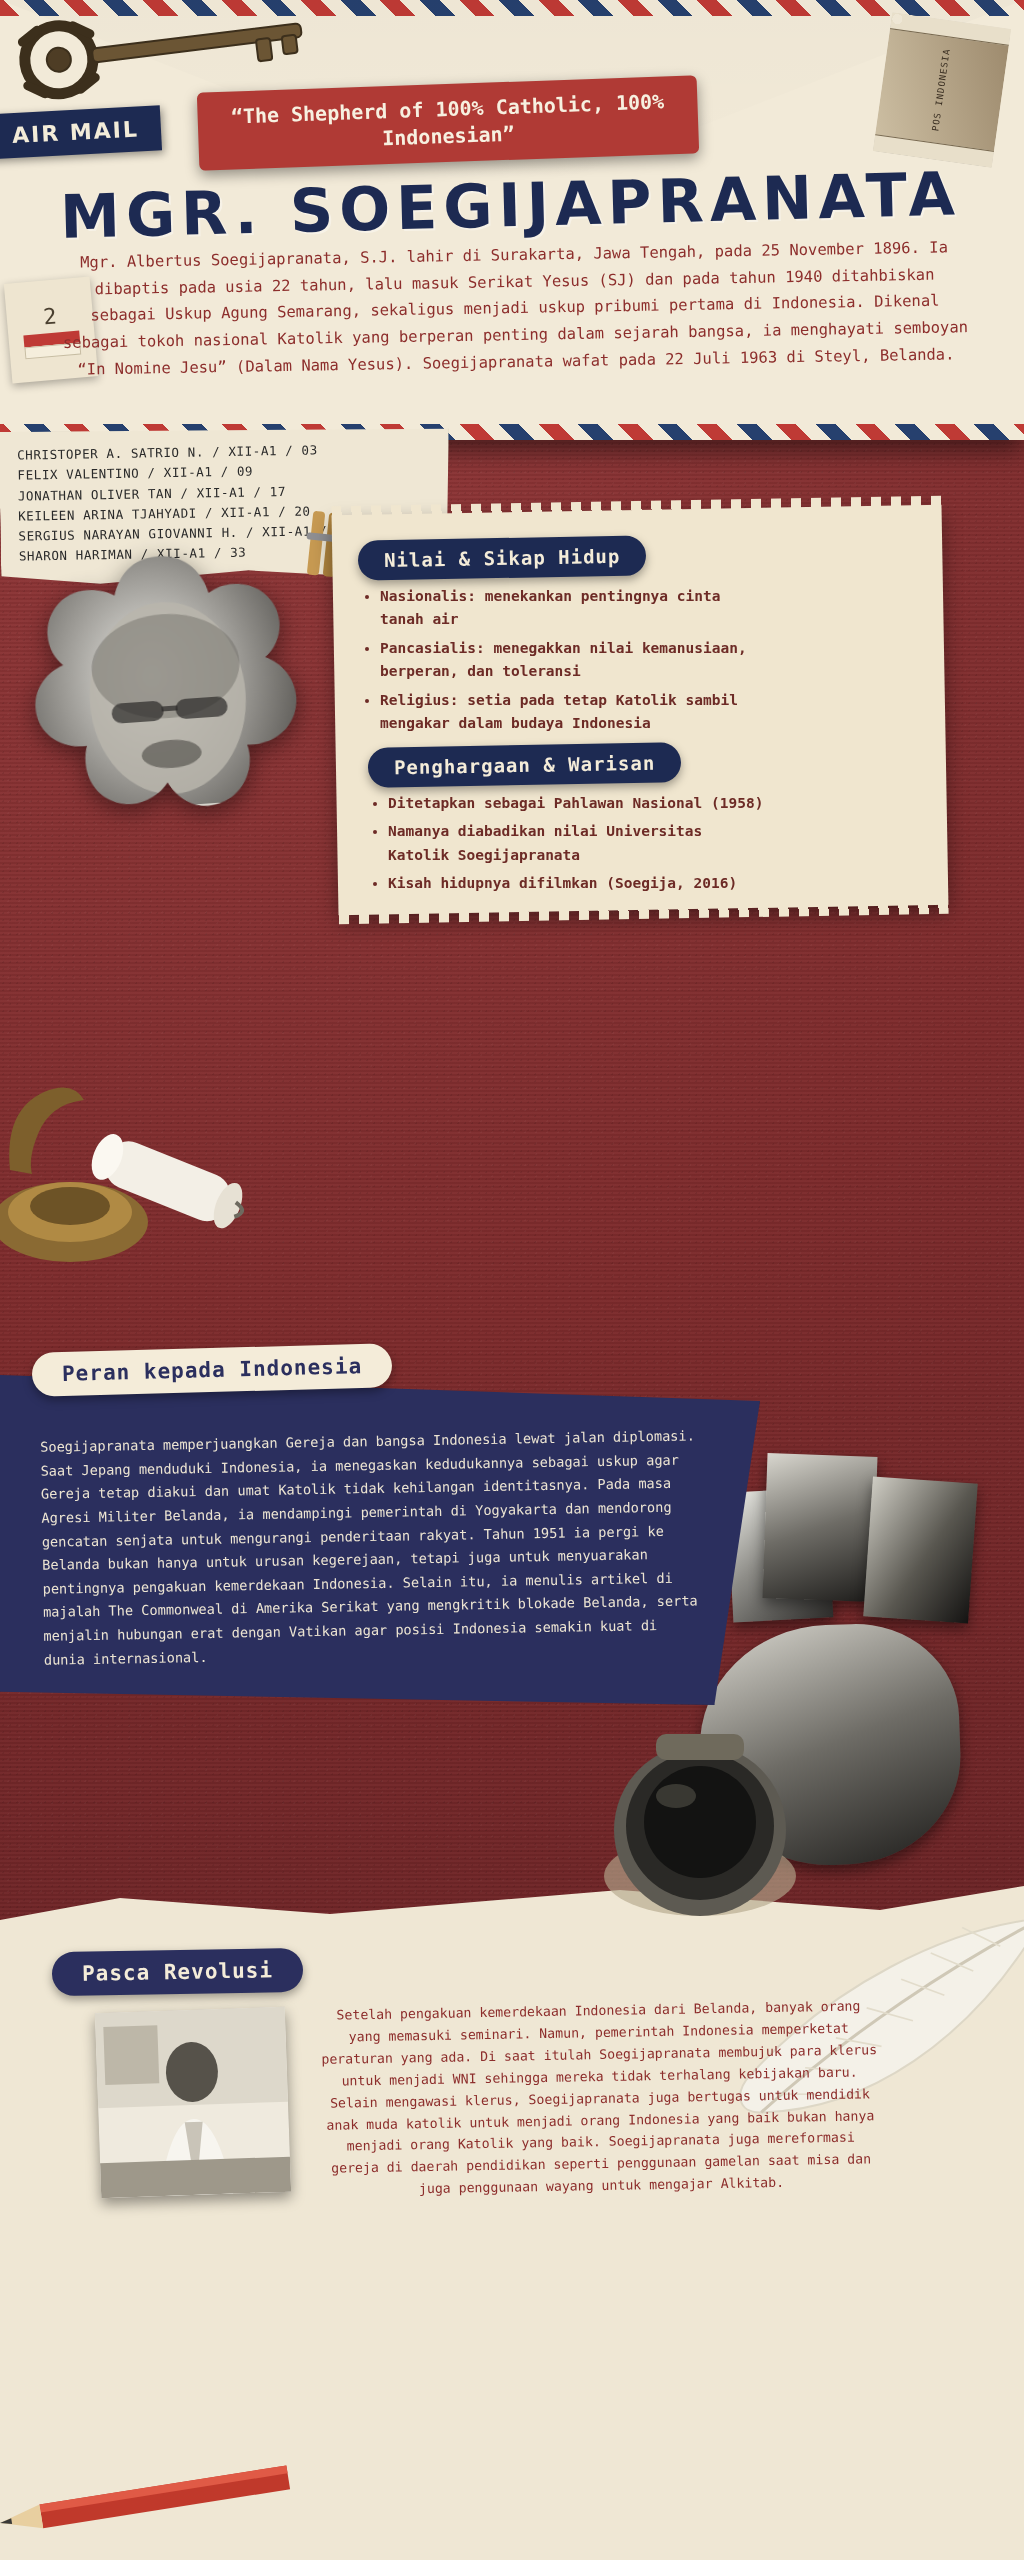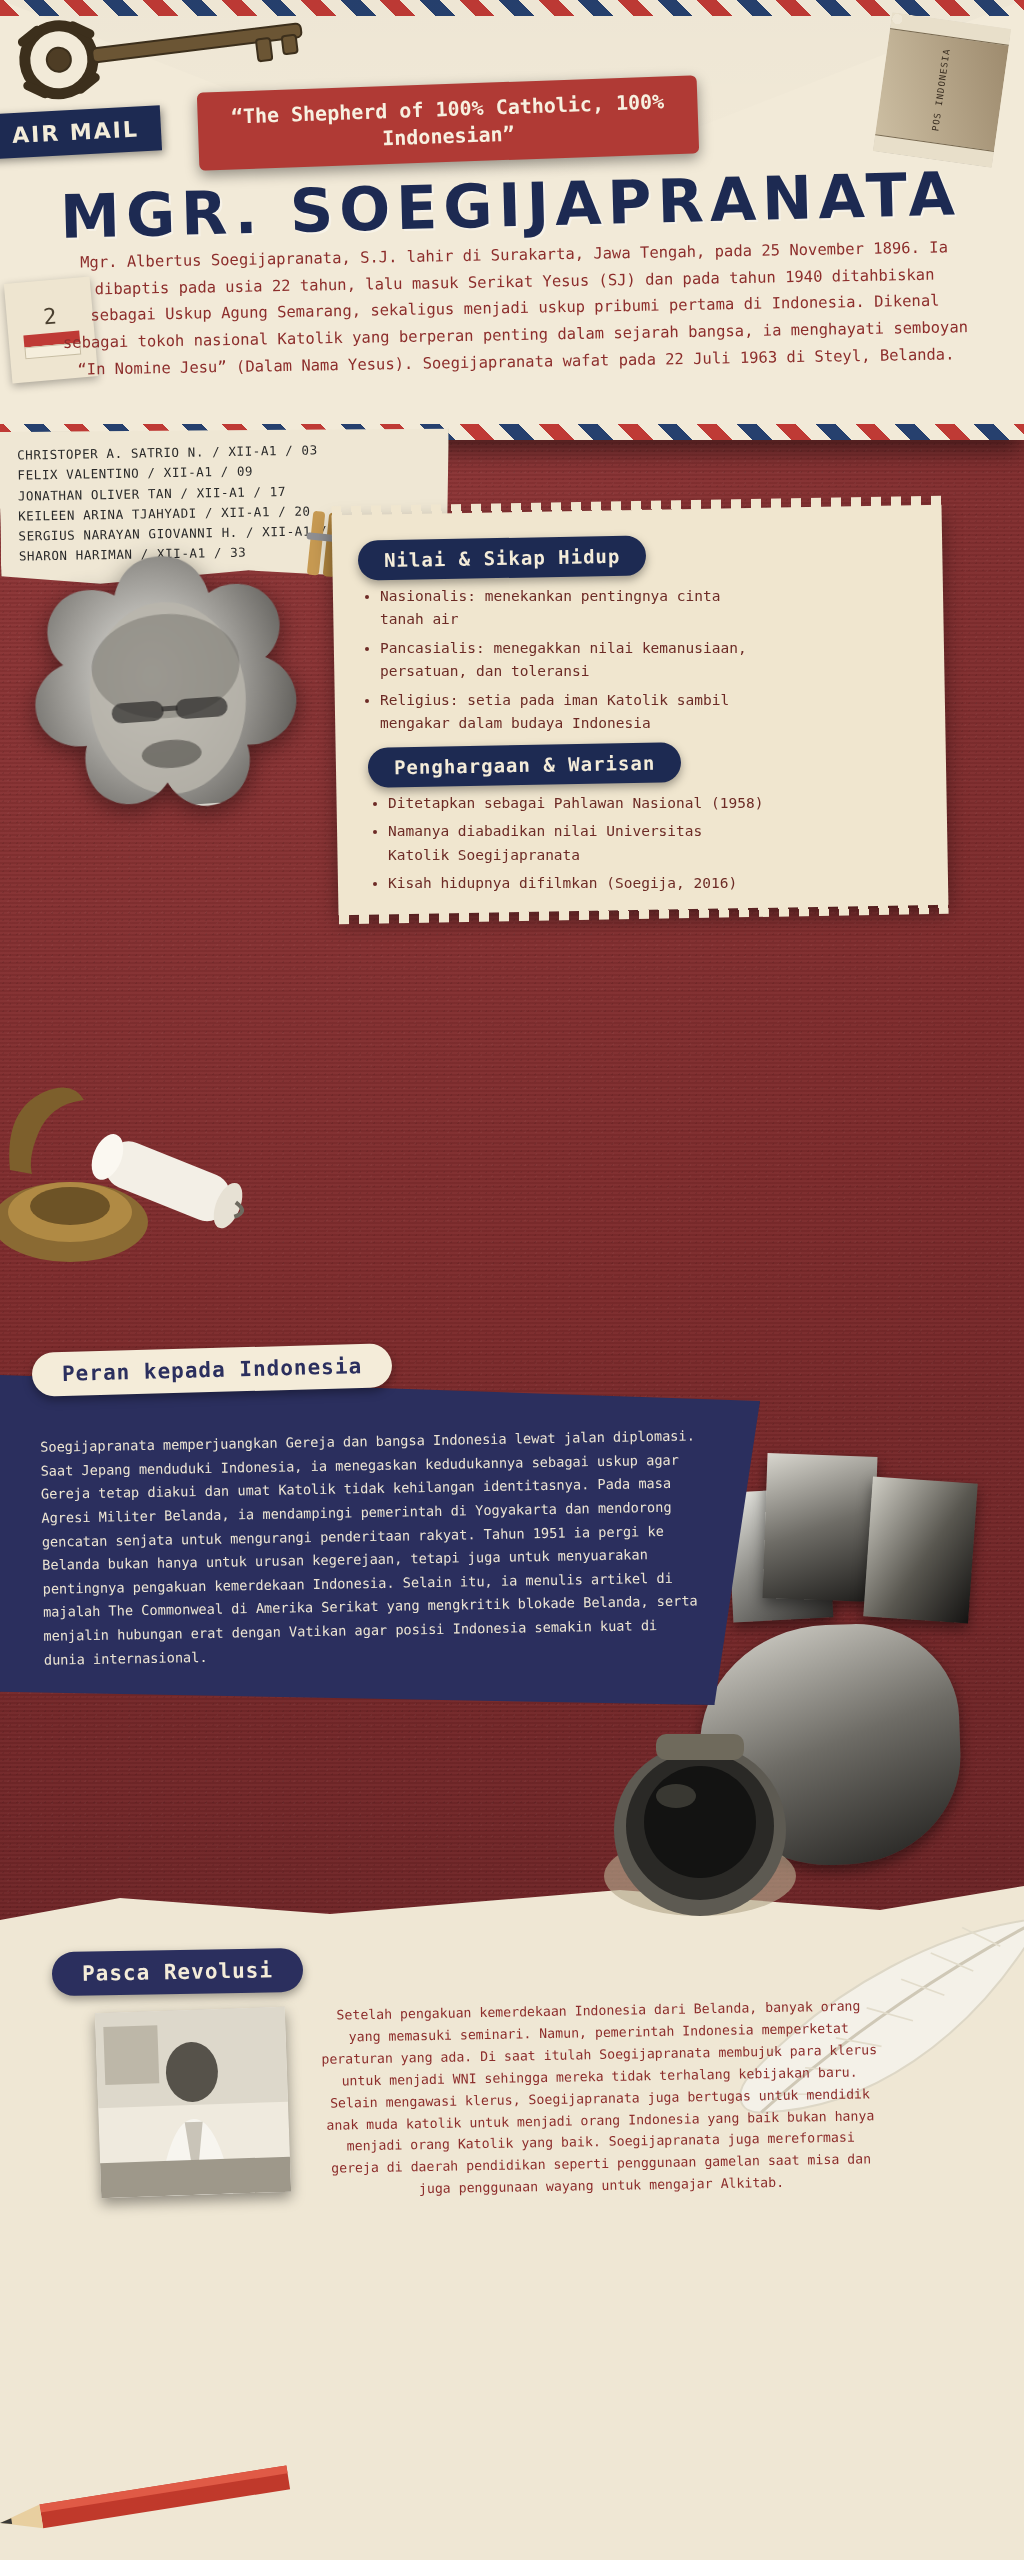--- a/index.html
+++ b/index.html
@@ -156,21 +156,21 @@
   .header-pill {
     position:absolute;
     background:#1d2a52; color:#f4ecd9;
     border-radius:20px;
     padding:9px 26px;
     font-size:19px; font-weight:bold;
     letter-spacing:1px;
     box-shadow:0 4px 10px rgba(0,0,0,.35);
   }
   .bullets { position:absolute; color:#6d2b26; font-size:14.5px; line-height:1.62; }
-  .bullets li { margin-bottom:5px; }
+  .bullets li { margin-bottom:5px;font-weight:bold; }
   .bullets ul { margin:0; padding-left:20px; }
 
   
   #pin {
     position:absolute; left:300px; top:508px; width:48px; height:72px;
     transform:rotate(6deg);
   }
 
   
   #candle-area { position:absolute; left:0; top:1000px; width:300px; height:320px; }
@@ -329,22 +329,22 @@
     <rect x="6" y="26" width="36" height="7" rx="3" fill="#8f8f92"></rect>
   </svg>
 
   <div id="right-panel"></div>
 
   <div class="header-pill" style="left:358px; top:538px; transform:rotate(-1deg);">Nilai &amp; Sikap Hidup</div>
 
   <div class="bullets" style="left:360px; top:585px; width:400px;">
     <ul>
       <li>Nasionalis: menekankan pentingnya cinta tanah air</li>
-      <li>Pancasialis: menegakkan nilai kemanusiaan, persatuan, dan toleransi</li>
-      <li>Religius: setia pada iman Katolik sambil mengakar dalam budaya Indonesia</li>
+      <li>Pancasialis: menegakkan nilai kemanusiaan, berperan, dan toleransi</li>
+      <li>Religius: setia pada tetap Katolik sambil mengakar dalam budaya Indonesia</li>
     </ul>
   </div>
 
   <div class="header-pill" style="left:368px; top:745px; transform:rotate(-1deg);">Penghargaan &amp; Warisan</div>
 
   <div class="bullets" style="left:368px; top:792px; width:400px;">
     <ul>
       <li>Ditetapkan sebagai Pahlawan Nasional (1958)</li>
       <li>Namanya diabadikan nilai Universitas Katolik Soegijapranata</li>
       <li>Kisah hidupnya difilmkan (Soegija, 2016)</li>

